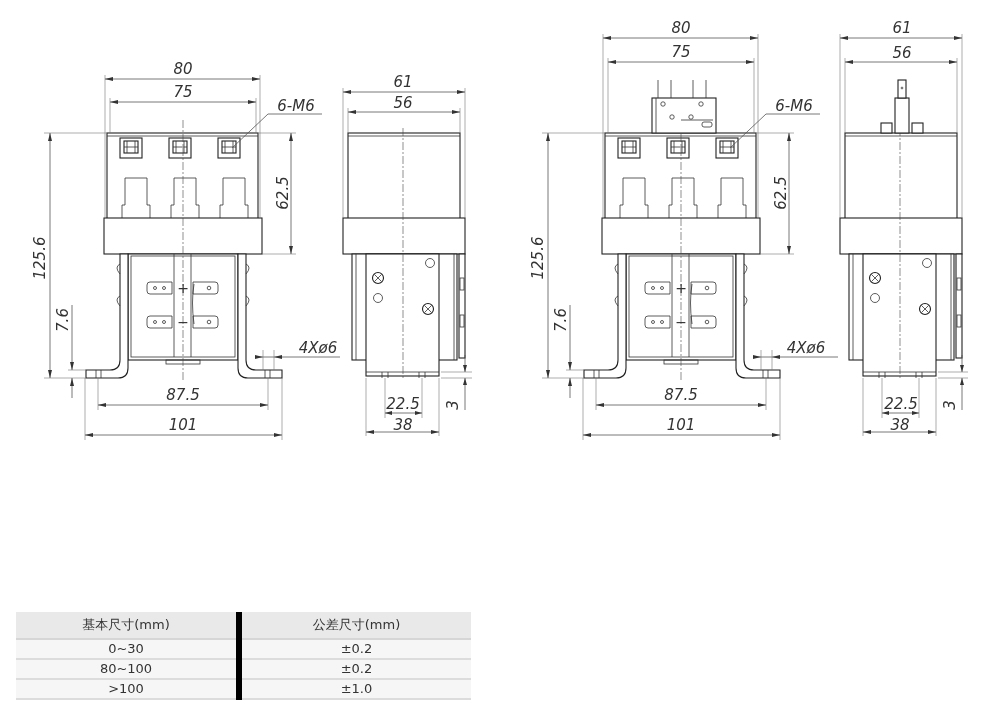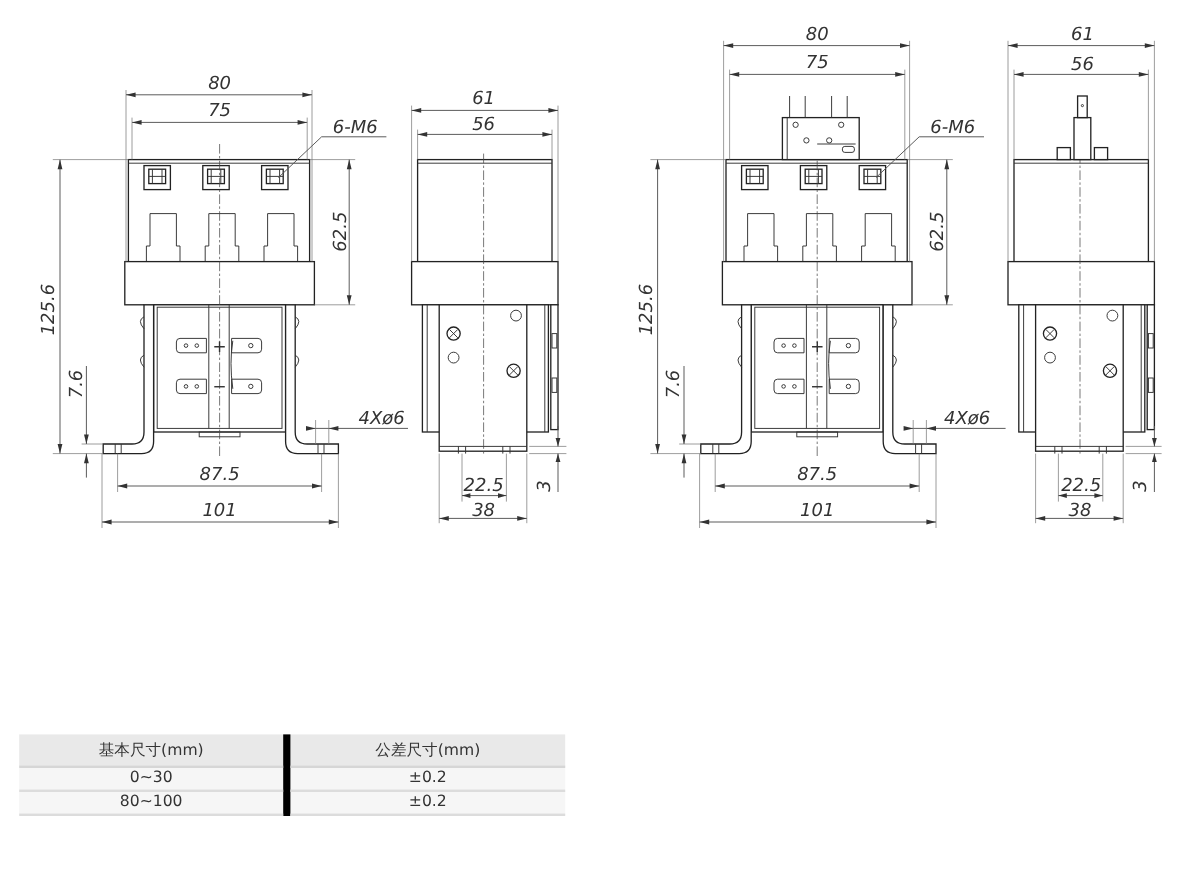--- a/index.html
+++ b/index.html
@@ -310,14 +310,18 @@
   </thead>
   <tbody>
     <tr>
       <td>0~30</td>
       <td>±0.2</td>
     </tr>
     <tr>
       <td>80~100</td>
       <td>±0.2</td>
     </tr>
+    <tr>
+      <td>&gt;100</td>
+      <td>±1.0</td>
+    </tr>
   </tbody>
 </table>
 
 </body></html>

